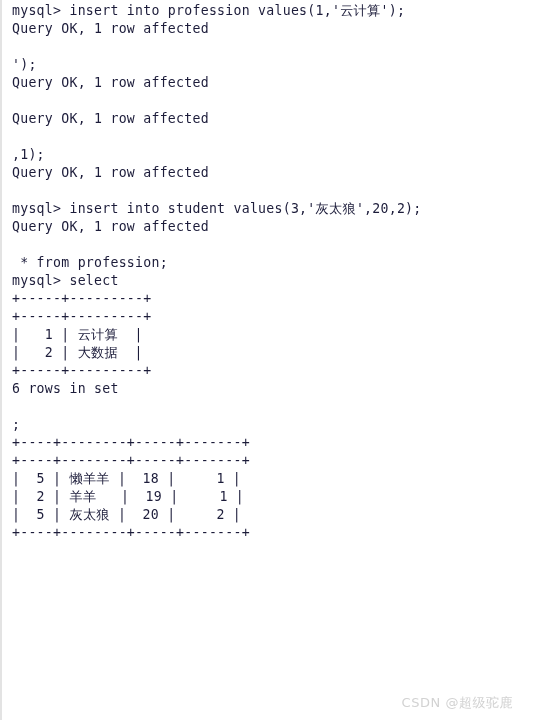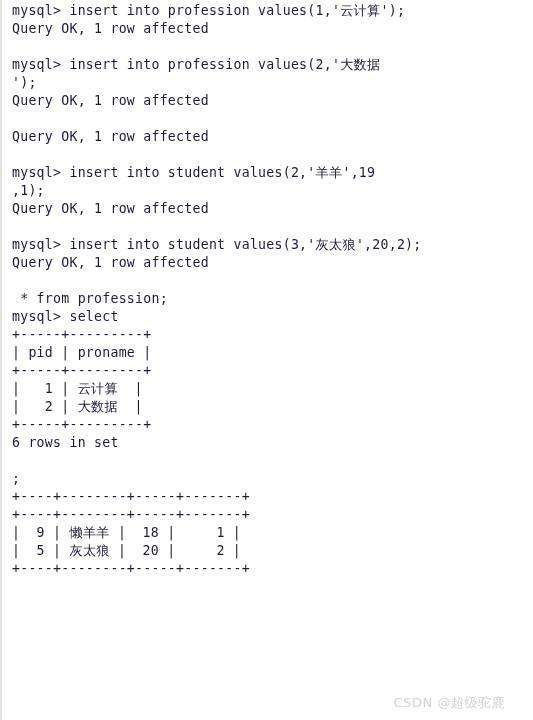--- a/index.html
+++ b/index.html
@@ -44,63 +44,61 @@
     height: 18px;
   }
 
   
   .line {
     font-variant-ligatures: none;
   }
 
   #watermark {
     position: absolute;
-    right: 28px;
+    right: 20px;
     bottom: 8px;
     font-family: "DejaVu Sans", "Liberation Sans", sans-serif;
     font-size: 13px;
     color: #d2d2d2;
     white-space: nowrap;
     letter-spacing: 0.04em;
     pointer-events: none;
     user-select: none;
   }
 </style>
 </head>
 <body>
 
 <div id="console" style="color: rgb(28, 28, 58); background: rgb(255, 255, 255); border-left-color: rgb(227, 227, 227);">
 
 <div class="line">mysql&gt; insert into profession values(1,'云计算');</div>
     <div class="line">Query OK, 1 row affected</div>
     <div class="line blank"></div>
-    <div class="line">mysql&gt; insert into profession values(2,'大数据</div>
     <div class="line">');</div>
     <div class="line">Query OK, 1 row affected</div>
     <div class="line blank"></div>
     <div class="line">Query OK, 1 row affected</div>
     <div class="line blank"></div>
-    <div class="line">mysql&gt; insert into student values(2,'羊羊',19</div>
     <div class="line">,1);</div>
     <div class="line">Query OK, 1 row affected</div>
     <div class="line blank"></div>
     <div class="line">mysql&gt; insert into student values(3,'灰太狼',20,2);</div>
     <div class="line">Query OK, 1 row affected</div>
     <div class="line blank"></div>
     <div class="line"> * from profession;</div>
     <div class="line">mysql&gt; select</div>
     <div class="line">+-----+---------+</div>
-    <div class="line">| pid | proname |</div>
     <div class="line">+-----+---------+</div>
     <div class="line">|   1 | 云计算  |</div>
     <div class="line">|   2 | 大数据  |</div>
     <div class="line">+-----+---------+</div>
     <div class="line">6 rows in set</div>
     <div class="line blank"></div>
     <div class="line">;</div>
     <div class="line">+----+--------+-----+-------+</div>
     <div class="line">+----+--------+-----+-------+</div>
-    <div class="line">|  9 | 懒羊羊 |  18 |     1 |</div>
+    <div class="line">|  5 | 懒羊羊 |  18 |     1 |</div>
+    <div class="line">|  2 | 羊羊   |  19 |     1 |</div>
     <div class="line">|  5 | 灰太狼 |  20 |     2 |</div>
     <div class="line">+----+--------+-----+-------+</div>
   </div>
 
 <div id="watermark" style="color: rgb(210, 210, 210);">CSDN @超级驼鹿</div>
 
 </body></html>

